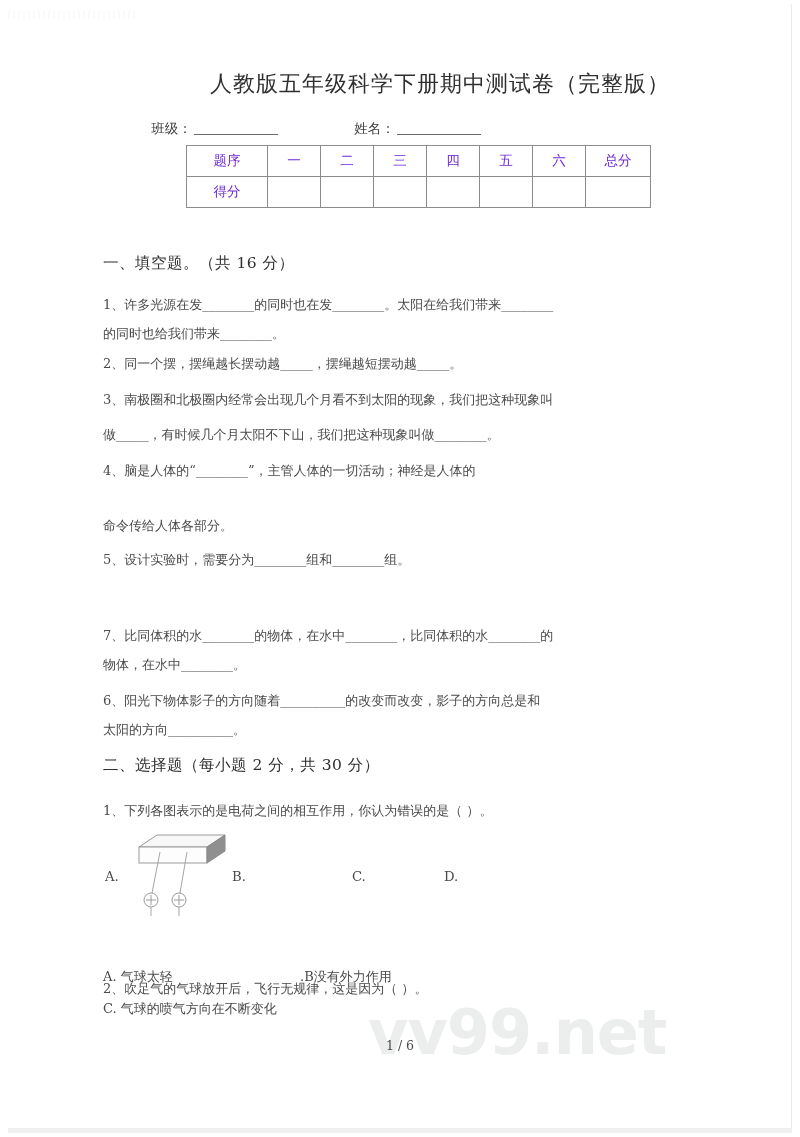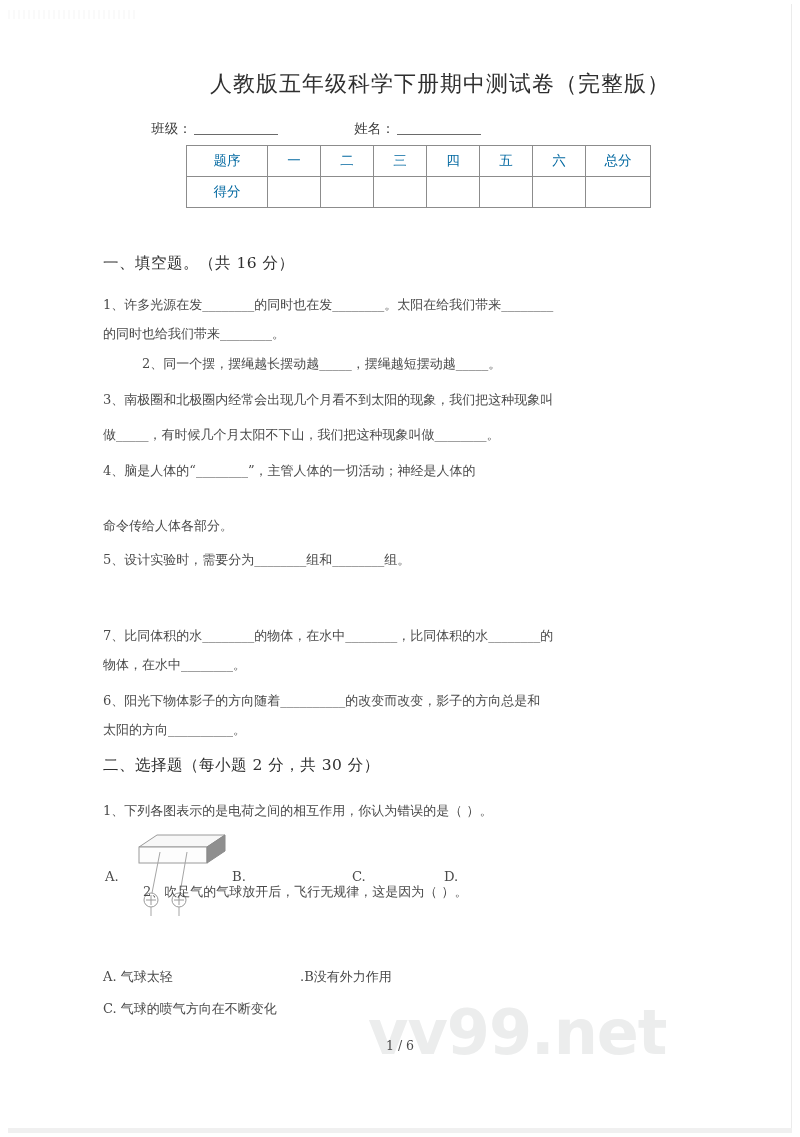--- a/index.html
+++ b/index.html
@@ -120,21 +120,21 @@
     top: 145px;
     border-collapse: collapse;
     z-index: 3;
   }
   #score-table td {
     border: 1px solid #8c8c8c;
     height: 28px;
     text-align: center;
     vertical-align: middle;
     font-size: 13.5px;
-    color: #0369a1;
+    color: #6d28d9;
   }
   #score-table td.label-col { width: 78px; }
   #score-table td.num-col   { width: 50px; }
   #score-table td.total-col { width: 62px; }
 
   
   .section-head {
     position: absolute;
     left: 103px;
     font-size: 15.5px;
@@ -223,21 +223,21 @@
       <td class="total-col"></td>
     </tr>
   </tbody>
     </table>
 
   <div class="section-head" style="top:253px;">一、填空题。（共 16 分）</div>
 
   <div class="qline" style="top:296px;">1、许多光源在发________的同时也在发________。太阳在给我们带来________</div>
   <div class="qline" style="top:325px;">的同时也给我们带来________。</div>
 
-  <div class="qline" style="top:355px;margin-left:39px;">2、同一个摆，摆绳越长摆动越_____，摆绳越短摆动越_____。</div>
+  <div class="qline" style="top:355px;">2、同一个摆，摆绳越长摆动越_____，摆绳越短摆动越_____。</div>
 
   <div class="qline" style="top:391px;">3、南极圈和北极圈内经常会出现几个月看不到太阳的现象，我们把这种现象叫</div>
   <div class="qline" style="top:426px;">做_____，有时候几个月太阳不下山，我们把这种现象叫做________。</div>
 
   <div class="qline" style="top:462px;">4、脑是人体的“________”，主管人体的一切活动；神经是人体的</div>
   <div class="qline" style="top:517px;">命令传给人体各部分。</div>
 
   <div class="qline" style="top:551px;">5、设计实验时，需要分为________组和________组。</div>
 
 
@@ -273,20 +273,20 @@
       <line x1="39" y1="70" x2="49" y2="70" stroke="#9a9a9a" stroke-width="1"></line>
       <line x1="44" y1="77" x2="44" y2="86" stroke="#a5a5a5" stroke-width="1"></line>
     </svg>
   </div>
 
   <div class="choice-label" style="left:105px; top:869px;">A.</div>
   <div class="choice-label" style="left:232px; top:869px;">B.</div>
   <div class="choice-label" style="left:352px; top:869px;">C.</div>
   <div class="choice-label" style="left:444px; top:869px;">D.</div>
 
-  <div class="qline" style="top:883px;margin-left:40px;">2、吹足气的气球放开后，飞行无规律，这是因为（    ）。</div>
+  <div class="qline" style="top:980px;">2、吹足气的气球放开后，飞行无规律，这是因为（    ）。</div>
   <div class="qline" style="top:968px;">A. 气球太轻</div>
   <div class="qline" style="left:300px; top:968px;">.B没有外力作用</div>
   <div class="qline" style="top:1000px;">C. 气球的喷气方向在不断变化</div>
 
   <div id="footer-page">1 / 6</div>
 
 </div>
 
 </body></html>

